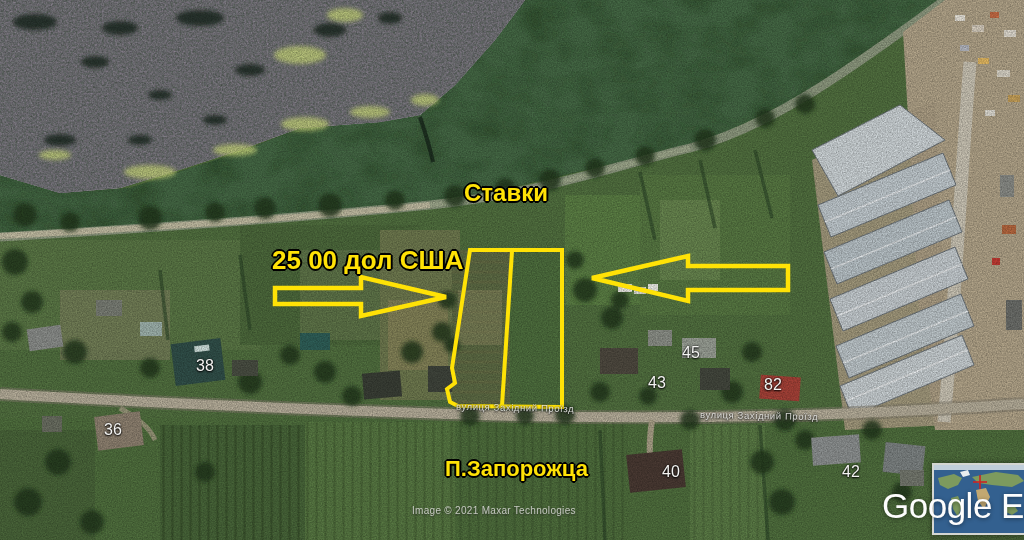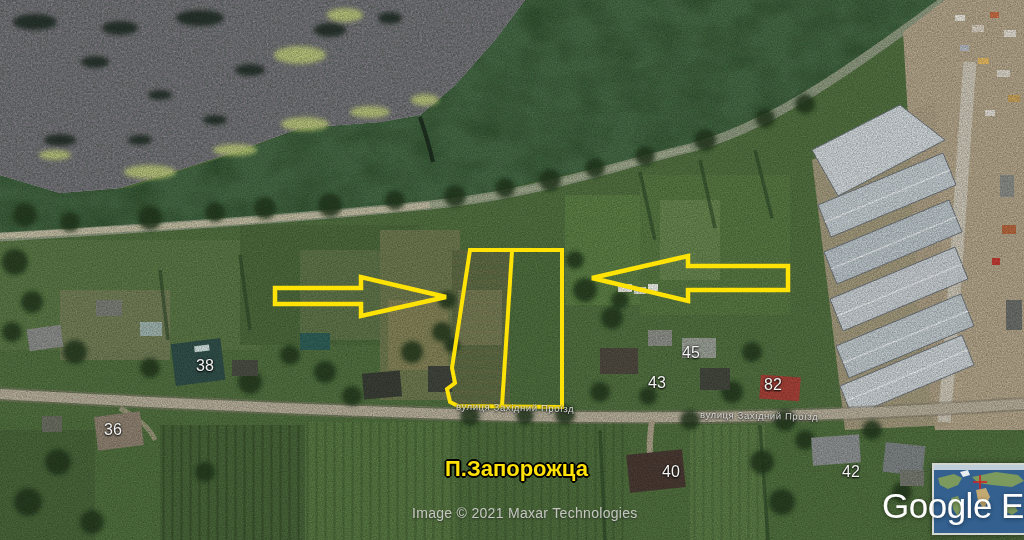--- a/index.html
+++ b/index.html
@@ -7,21 +7,21 @@
          font-family:"Liberation Sans",sans-serif;background:#527140;}
   .stage svg.layer{position:absolute;left:0;top:0;}
   .ann{pointer-events:none;}
   .ylabel{position:absolute;color:var(--yellow,#ffe206);font-weight:700;white-space:nowrap;
     text-shadow:-2px 0 0 #000,2px 0 0 #000,0 -2px 0 #000,0 2px 0 #000,
                 -1px -1px 0 #000,1px -1px 0 #000,-1px 1px 0 #000,1px 1px 0 #000;}
   .hnum{position:absolute;color:#f4f4f2;font-size:16px;font-weight:400;white-space:nowrap;
     text-shadow:0 1px 2px #000,0 0 2px #000;}
   .street{position:absolute;color:#e3e3df;font-size:9.5px;letter-spacing:.6px;white-space:nowrap;
     text-shadow:0 1px 2px #1a1a1a,0 0 2px #1a1a1a;opacity:.92;}
-  .credit{position:absolute;left:412px;top:505px;font-size:14px;color:rgba(233,233,230,.78);
+  .credit{position:absolute;left:412px;top:505px;font-size:10px;color:rgba(233,233,230,.78);
     text-shadow:0 1px 2px rgba(40,40,40,.8);letter-spacing:.3px;white-space:nowrap;}
   .glogo{position:absolute;left:882px;top:486px;font-size:35px;color:#fdfdfd;letter-spacing:-.5px;
     text-shadow:0 1px 4px rgba(0,0,0,.45);white-space:nowrap;z-index:6;}
   .inset{position:absolute;left:932px;top:463px;width:92px;height:68px;z-index:5;
     border:2px solid #d4d6d2;border-right:none;box-shadow:0 0 6px rgba(0,0,0,.4);background:#33608f;}
 </style>
 </head>
 <body>
 
 <div class="stage">
@@ -284,20 +284,22 @@
 
   <svg class="layer ann" width="1024" height="540" viewBox="0 0 1024 540">
     <g fill="none" style="stroke:var(--yellow,#ffe206)" stroke-width="4" stroke-linejoin="miter">
       <polygon points="470,250 452,368 455,383 447,389 450,402 458,406 562,407 562,250"></polygon>
       <line x1="512" y1="251" x2="502" y2="406"></line>
       <polygon stroke-width="4.5" points="275,288 361,288 361,277 446,297 361,316 361,304 275,304"></polygon>
       <polygon stroke-width="4.5" points="592,278 688,256 688,266 788,266 788,290 688,290 688,301"></polygon>
     </g>
   </svg>
 
+  <div class="ylabel" style="left:464px;top:179px;font-size:24px">Ставки</div>
+  <div class="ylabel" style="left:272px;top:245px;font-size:26px">25 00 дол США</div>
   <div class="ylabel" style="left:445px;top:456px;font-size:22px">П.Запорожца</div>
 
   <div class="hnum" style="left:196px;top:357px">38</div>
   <div class="hnum" style="left:104px;top:421px">36</div>
   <div class="hnum" style="left:682px;top:344px">45</div>
   <div class="hnum" style="left:648px;top:374px">43</div>
   <div class="hnum" style="left:764px;top:376px">82</div>
   <div class="hnum" style="left:662px;top:463px">40</div>
   <div class="hnum" style="left:842px;top:463px">42</div>
 

